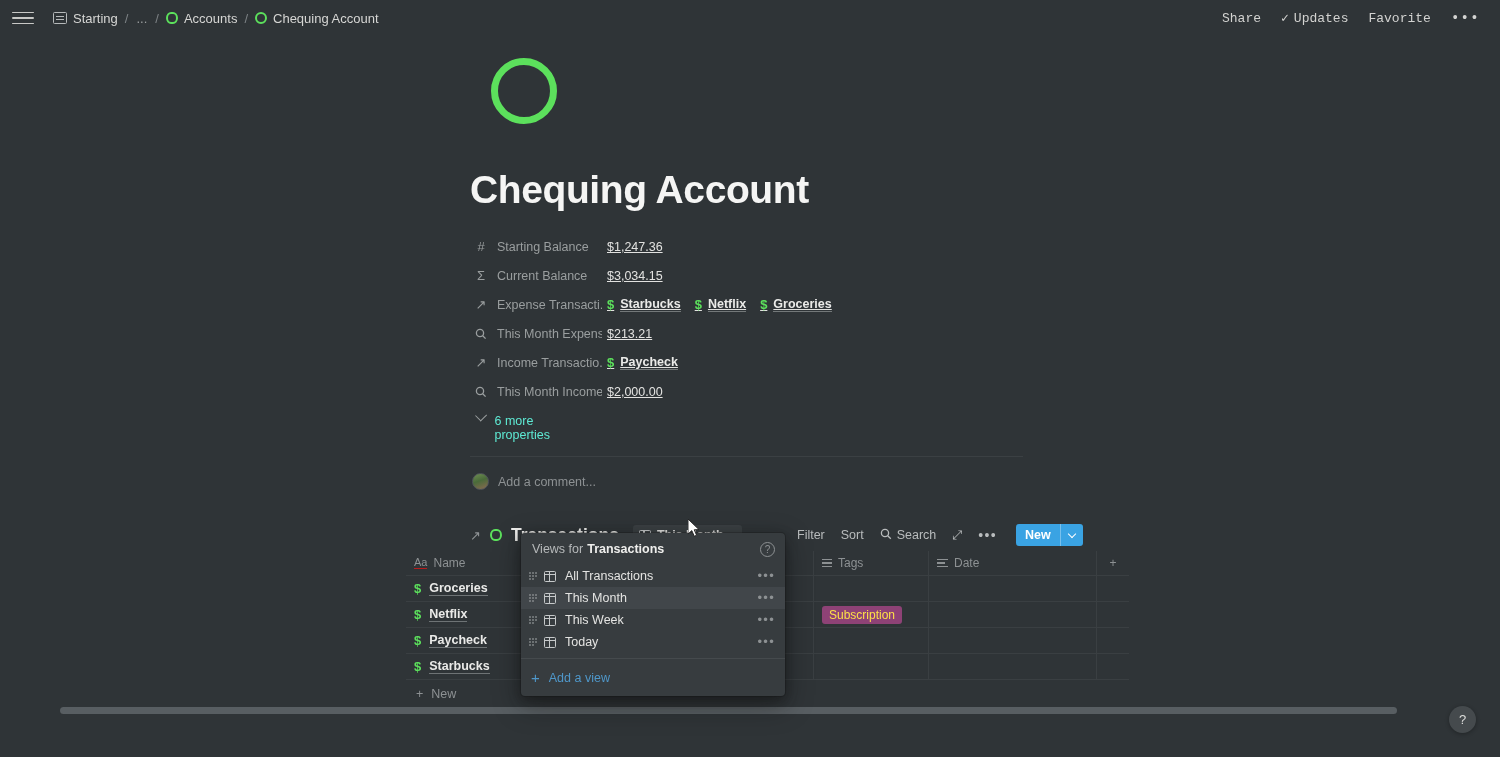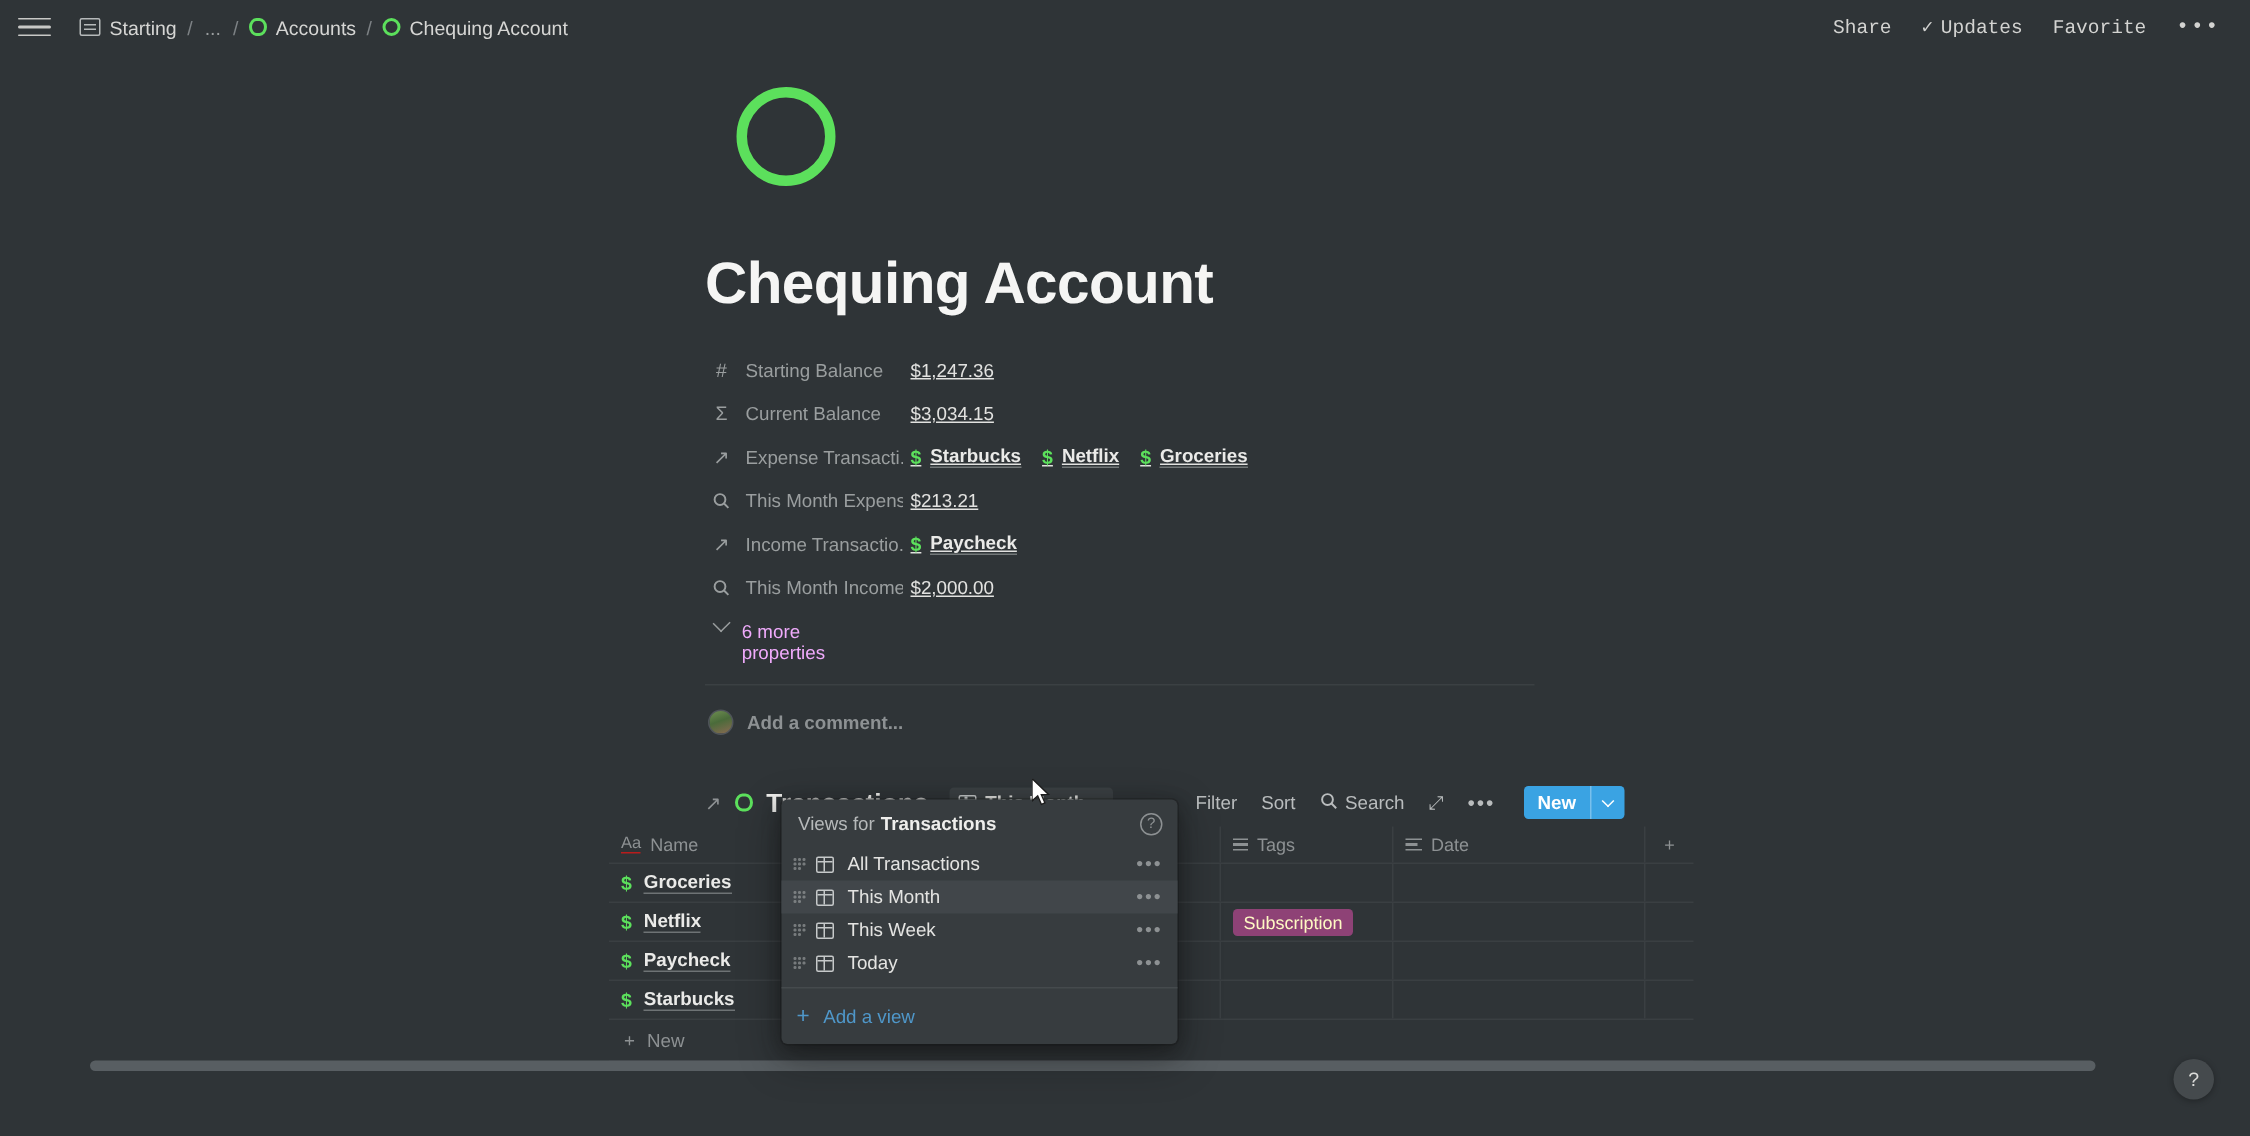--- a/index.html
+++ b/index.html
@@ -102,35 +102,35 @@
   .rel-chip {
     display: inline-flex; align-items: center; gap: 6px;
     cursor: pointer; font-size: 12.5px; font-weight: bold;
   }
   .rel-chip .txt { color: #eaeae8; border-bottom: 1px solid #737879; }
   .dollar { color: #5ce05c; font-weight: bold; font-size: 13px; }
 
   .more-props {
     display: flex; gap: 9px;
     margin: 4px 0 0 470px; padding: 4px 4px;
-    color: #f0abfc; font-size: 12.5px; cursor: pointer;
+    color: #5eead4; font-size: 12.5px; cursor: pointer;
     width: 120px; border-radius: 3px;
   }
   .chev-down {
     width: 9px; height: 9px; border-right: 1.6px solid #9a9e9f;
     border-bottom: 1.6px solid #9a9e9f; transform: rotate(45deg) translate(-2px,-2px);
     margin-left: 3px;
   }
 
   .divider { margin: 10px 0 0 470px; width: 553px; height: 1px; background: #3b4043; }
 
   .comment-row {
     display: flex; align-items: center; gap: 9px;
     margin: 13px 0 0 470px; width: 553px;
-    padding: 3px 2px; cursor: text; font-weight: bold;
+    padding: 3px 2px; cursor: text;
   }
   .avatar {
     width: 17px; height: 17px; border-radius: 50%;
     background: linear-gradient(160deg,#6f8f52 0%,#4a6b3a 45%,#8a6a52 100%);
     border: 1px solid #50555a; flex-shrink: 0;
   }
   .comment-ph { color: #8d9193; font-size: 12.5px; }
 
   
   .db-section { margin: 26px 0 0 0; position: relative; }
@@ -206,21 +206,21 @@
     display: flex; align-items: center; gap: 8px;
     font-size: 12.5px; font-weight: bold; cursor: pointer;
   }
   .cell-name .txt { color: #eaeae8; border-bottom: 1px solid #6e7375; }
   .tag {
     display: inline-block; padding: 1px 7px; border-radius: 3px;
     font-size: 12px; line-height: 16px;
   }
   .tag-expense { background: #a94a3d; color: #f6dad5; }
   .tag-income { background: #3e7d6e; color: #d7f0e8; }
-  .tag-sub { background: #8e4276; color: #fef9c3; }
+  .tag-sub { background: #8e4276; color: #fde047; }
 
   .new-row {
     display: flex; align-items: center; gap: 8px; height: 28px;
     padding-left: 10px; color: #8d9193; font-size: 12.5px; cursor: pointer;
     border-bottom: 1px solid #3a3f42;
   }
 
   
   .views-menu {
     position: absolute; left: 521px; top: 533px; width: 264px;

